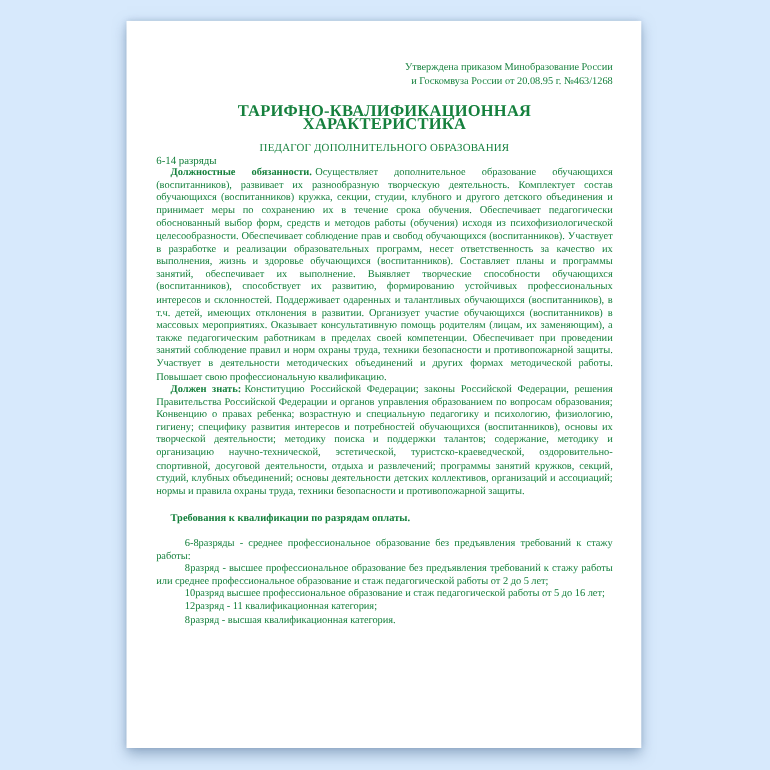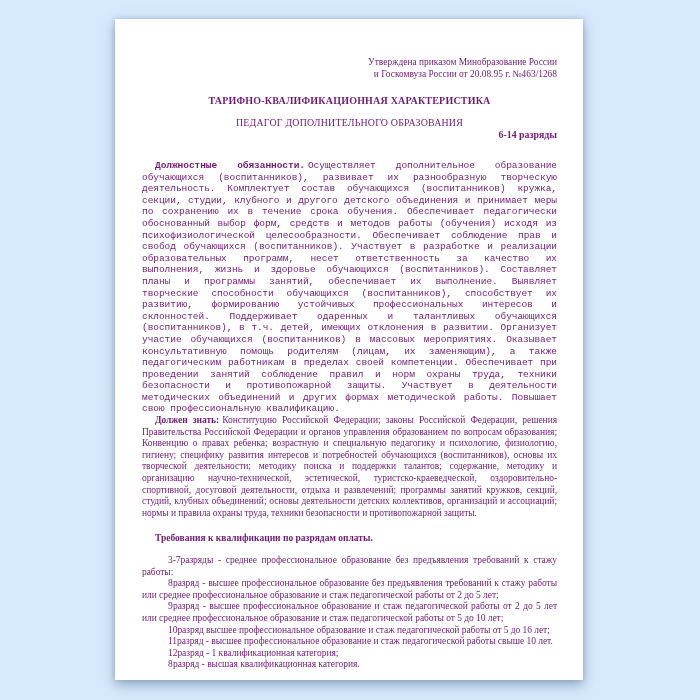--- a/index.html
+++ b/index.html
@@ -7,21 +7,21 @@
     padding: 0;
     background: #d7e9fc;
   }
   .stage {
     position: relative;
     width: 700px;
     height: 700px;
     background: #d7e9fc;
     overflow: hidden;
     font-family: "Liberation Serif", "DejaVu Serif", serif;
-    color: #701a75;
+    color: #15803d;
   }
   .paper {
     position: absolute;
     left: 115px;
     top: 19px;
     width: 468px;
     height: 661px;
     background: #ffffff;
     box-sizing: border-box;
     padding: 0 26px 0 27px;
@@ -29,51 +29,50 @@
   }
   .approval {
     margin-top: 38px;
     text-align: right;
     font-size: 9.4px;
     line-height: 11.5px;
   }
   .doc-title {
     margin: 15px 0 0 0;
     text-align: center;
-    font-size: 10px;
+    font-size: 15px;
     font-weight: bold;
     letter-spacing: 0.2px;
     line-height: 12px;
   }
   .doc-subtitle {
     margin: 10px 0 0 0;
     text-align: center;
     font-size: 9.9px;
     font-weight: normal;
     letter-spacing: 0.2px;
     line-height: 11.5px;
   }
   .doc-grades {
     margin: 0;
-    text-align: right;
+    text-align: left;
     font-size: 9.9px;
-    font-weight: bold;
+    font-weight: normal;
     line-height: 11.5px;
   }
   .para {
     margin: 0;
     font-size: 9.5px;
     line-height: 11.6px;
     text-align: justify;
     text-indent: 13px;
     letter-spacing: -0.05px;
   }
   .para-first {
-    margin-top: 20px;
-    font-family: Liberation Mono, monospace;
+    margin-top: 0;
   }
   .para-label {
     padding-right: 3px;
   }
   .req-heading {
     margin: 14px 0 4px 0;
     font-size: 9.5px;
     line-height: 11.6px;
     font-weight: bold;
     text-indent: 13px;
@@ -109,23 +108,21 @@
     <h2 class="doc-subtitle">ПЕДАГОГ ДОПОЛНИТЕЛЬНОГО ОБРАЗОВАНИЯ</h2>
     <div class="doc-grades">6-14 разряды</div>
 
     <p class="para para-first"><b class="para-label">Должностные обязанности.</b><span>Осуществляет дополнительное образование обучающихся (воспитанников), развивает их разнообразную творческую деятельность. Комплектует состав обучающихся (воспитанников) кружка, секции, студии, клубного и другого детского объединения и принимает меры по сохранению их в течение срока обучения. Обеспечивает педагогически обоснованный выбор форм, средств и методов работы (обучения) исходя из психофизиологической целесообразности. Обеспечивает соблюдение прав и свобод обучающихся (воспитанников). Участвует в разработке и реализации образовательных программ, несет ответственность за качество их выполнения, жизнь и здоровье обучающихся (воспитанников). Составляет планы и программы занятий, обеспечивает их выполнение. Выявляет творческие способности обучающихся (воспитанников), способствует их развитию, формированию устойчивых профессиональных интересов и склонностей. Поддерживает одаренных и талантливых обучающихся (воспитанников), в т.ч. детей, имеющих отклонения в развитии. Организует участие обучающихся (воспитанников) в массовых мероприятиях. Оказывает консультативную помощь родителям (лицам, их заменяющим), а также педагогическим работникам в пределах своей компетенции. Обеспечивает при проведении занятий соблюдение правил и норм охраны труда, техники безопасности и противопожарной защиты. Участвует в деятельности методических объединений и других формах методической работы. Повышает свою профессиональную квалификацию.</span></p>
 
     <p class="para"><b class="para-label">Должен знать:</b><span>Конституцию Российской Федерации; законы Российской Федерации, решения Правительства Российской Федерации и органов управления образованием по вопросам образования; Конвенцию о правах ребенка; возрастную и специальную педагогику и психологию, физиологию, гигиену; специфику развития интересов и потребностей обучающихся (воспитанников), основы их творческой деятельности; методику поиска и поддержки талантов; содержание, методику и организацию научно-технической, эстетической, туристско-краеведческой, оздоровительно-спортивной, досуговой деятельности, отдыха и развлечений; программы занятий кружков, секций, студий, клубных объединений; основы деятельности детских коллективов, организаций и ассоциаций; нормы и правила охраны труда, техники безопасности и противопожарной защиты.</span></p>
 
     <p class="req-heading">Требования к квалификации по разрядам оплаты.</p>
 
     <div class="req-list">
-      <p class="req-item"><span class="req-num">3-7</span><span>разряды - среднее профессиональное образование без предъявления требований к стажу работы:</span></p>
+      <p class="req-item"><span class="req-num">6-8</span><span>разряды - среднее профессиональное образование без предъявления требований к стажу работы:</span></p>
       <p class="req-item"><span class="req-num">8</span><span>разряд - высшее профессиональное образование без предъявления требований к стажу работы или среднее профессиональное образование и стаж педагогической работы от 2 до 5 лет;</span></p>
-      <p class="req-item"><span class="req-num">9</span><span>разряд - высшее профессиональное образование и стаж педагогической работы от 2 до 5 лет или среднее профессиональное образование и стаж педагогической работы от 5 до 10 лет;</span></p>
       <p class="req-item"><span class="req-num">10</span><span>разряд высшее профессиональное образование и стаж педагогической работы от 5 до 16 лет;</span></p>
-      <p class="req-item"><span class="req-num">11</span><span>разряд - высшее профессиональное образование и стаж педагогической работы свыше 10 лет.</span></p>
-      <p class="req-item"><span class="req-num">12</span><span>разряд - 1 квалификационная категория;</span></p>
+      <p class="req-item"><span class="req-num">12</span><span>разряд - 11 квалификационная категория;</span></p>
       <p class="req-item"><span class="req-num">8</span><span>разряд - высшая квалификационная категория.</span></p>
     </div>
 
   </div>
 </div>
 
 </body></html>

